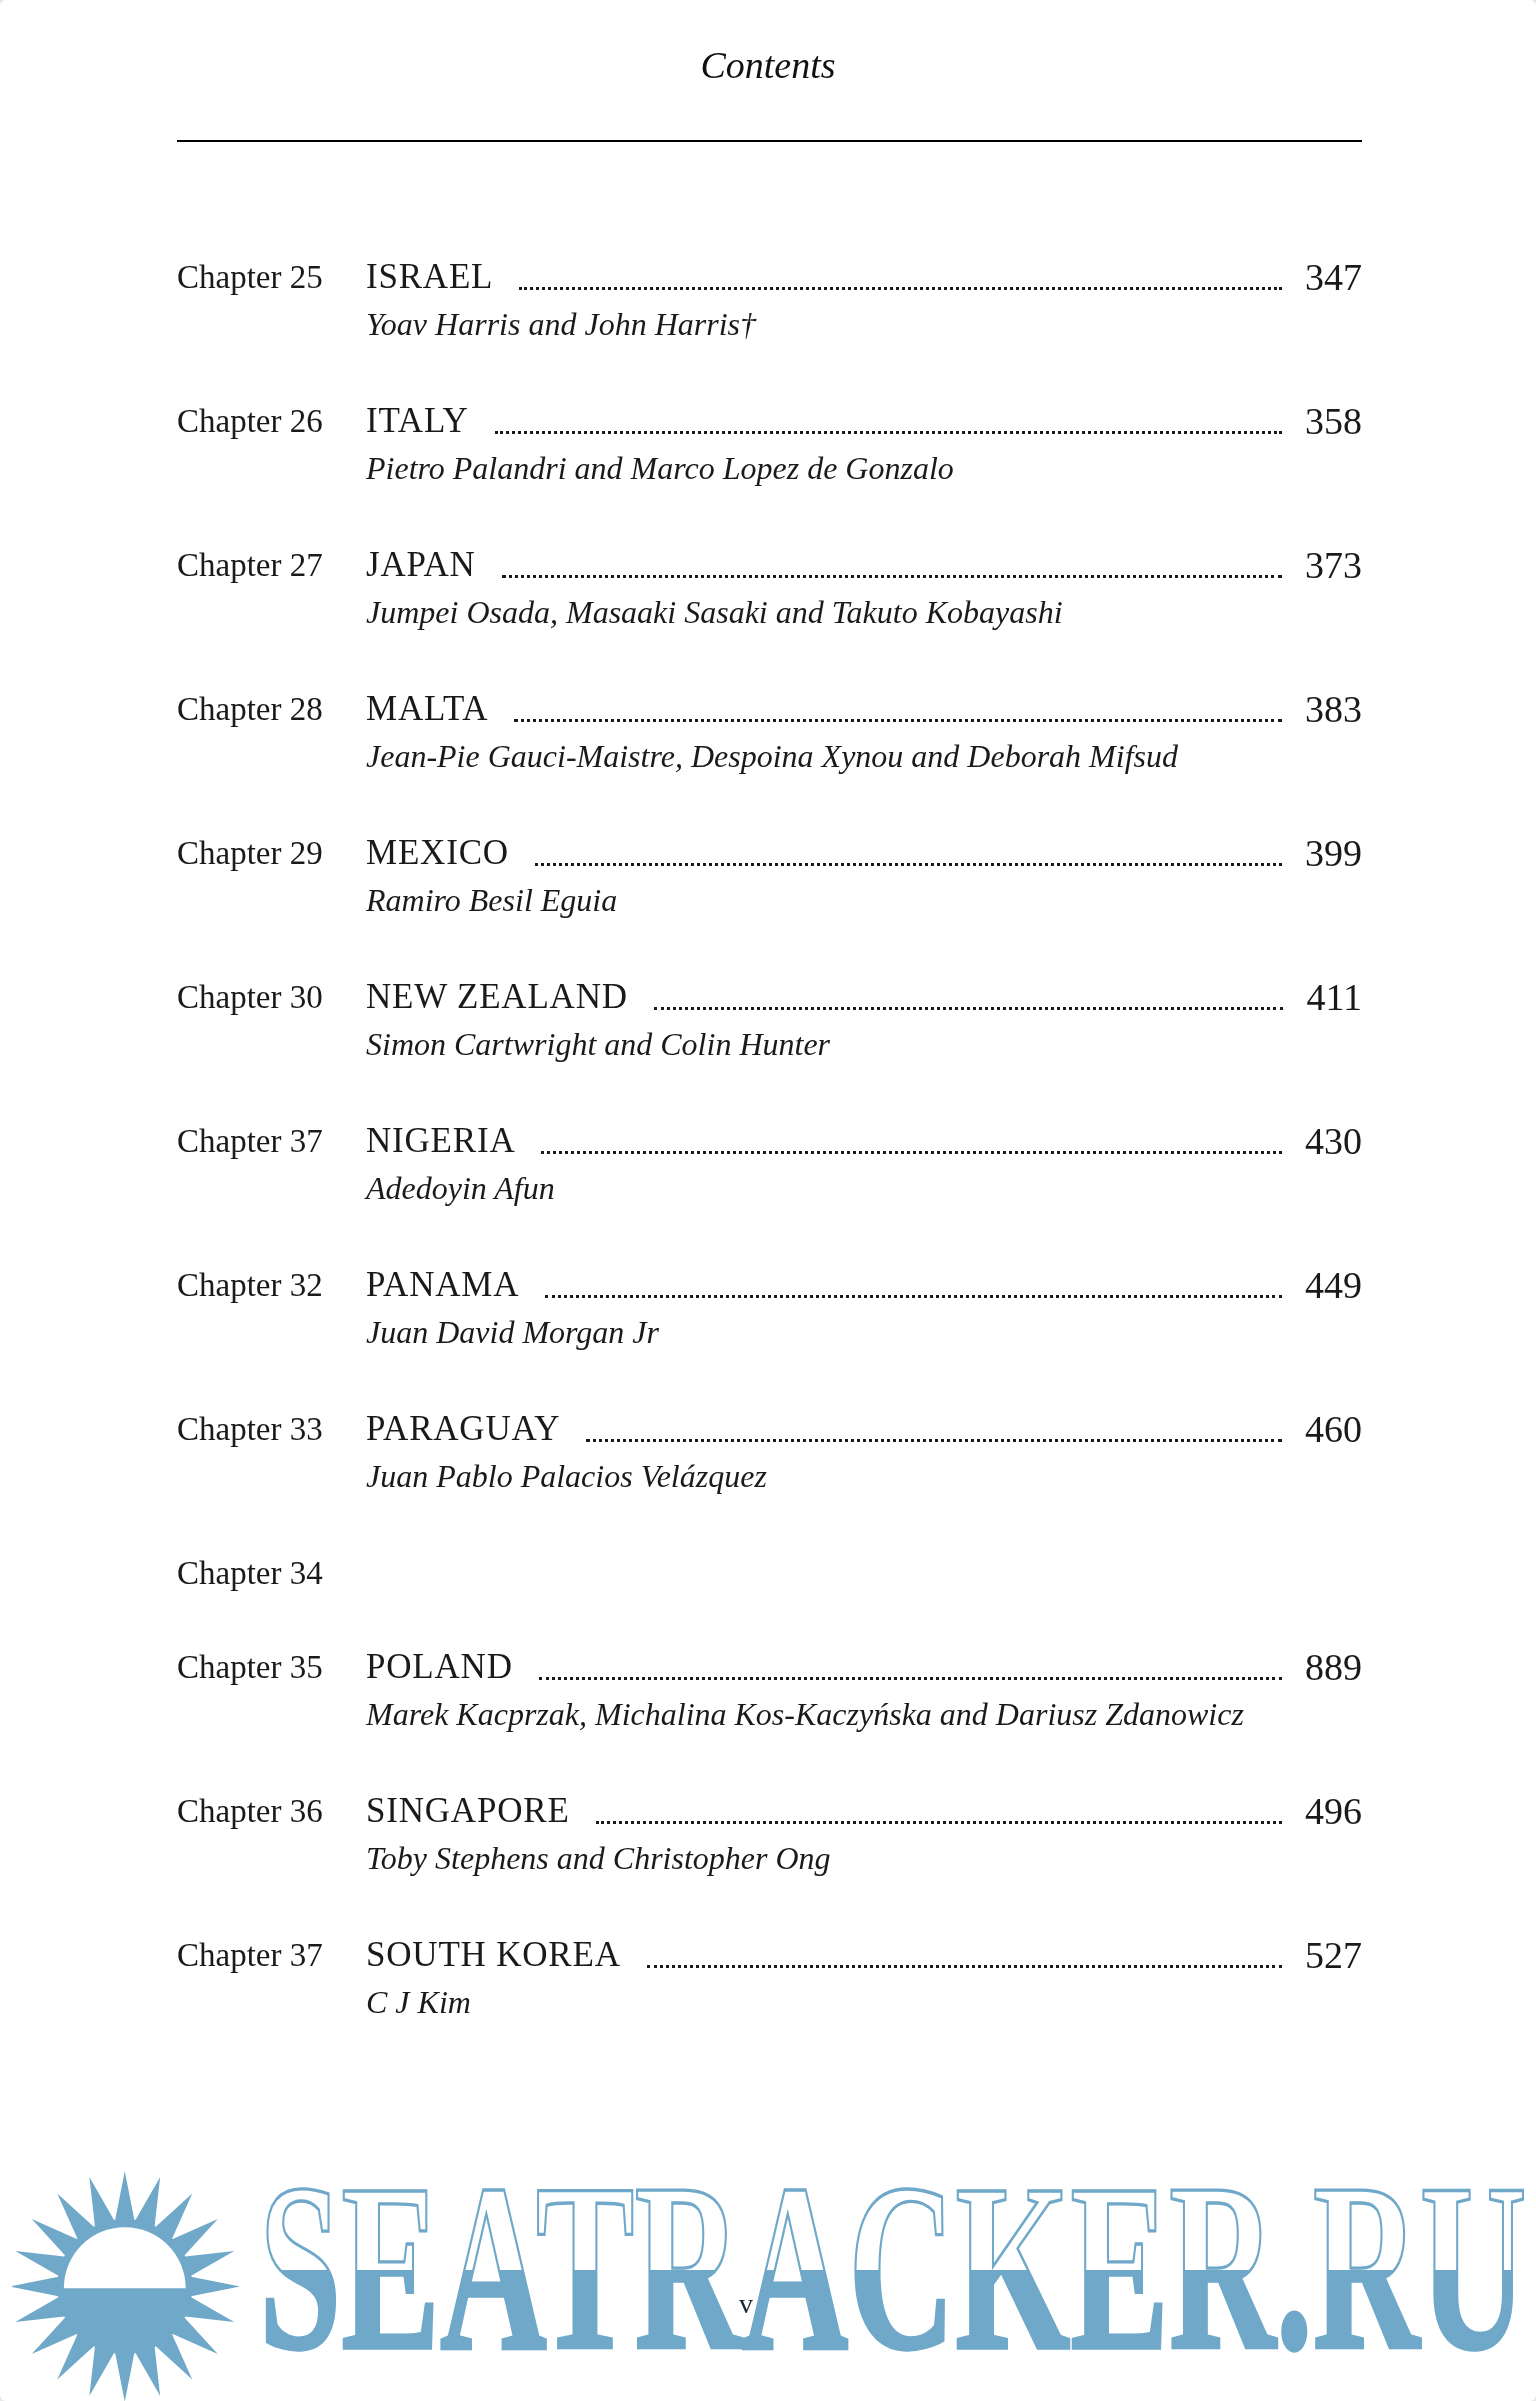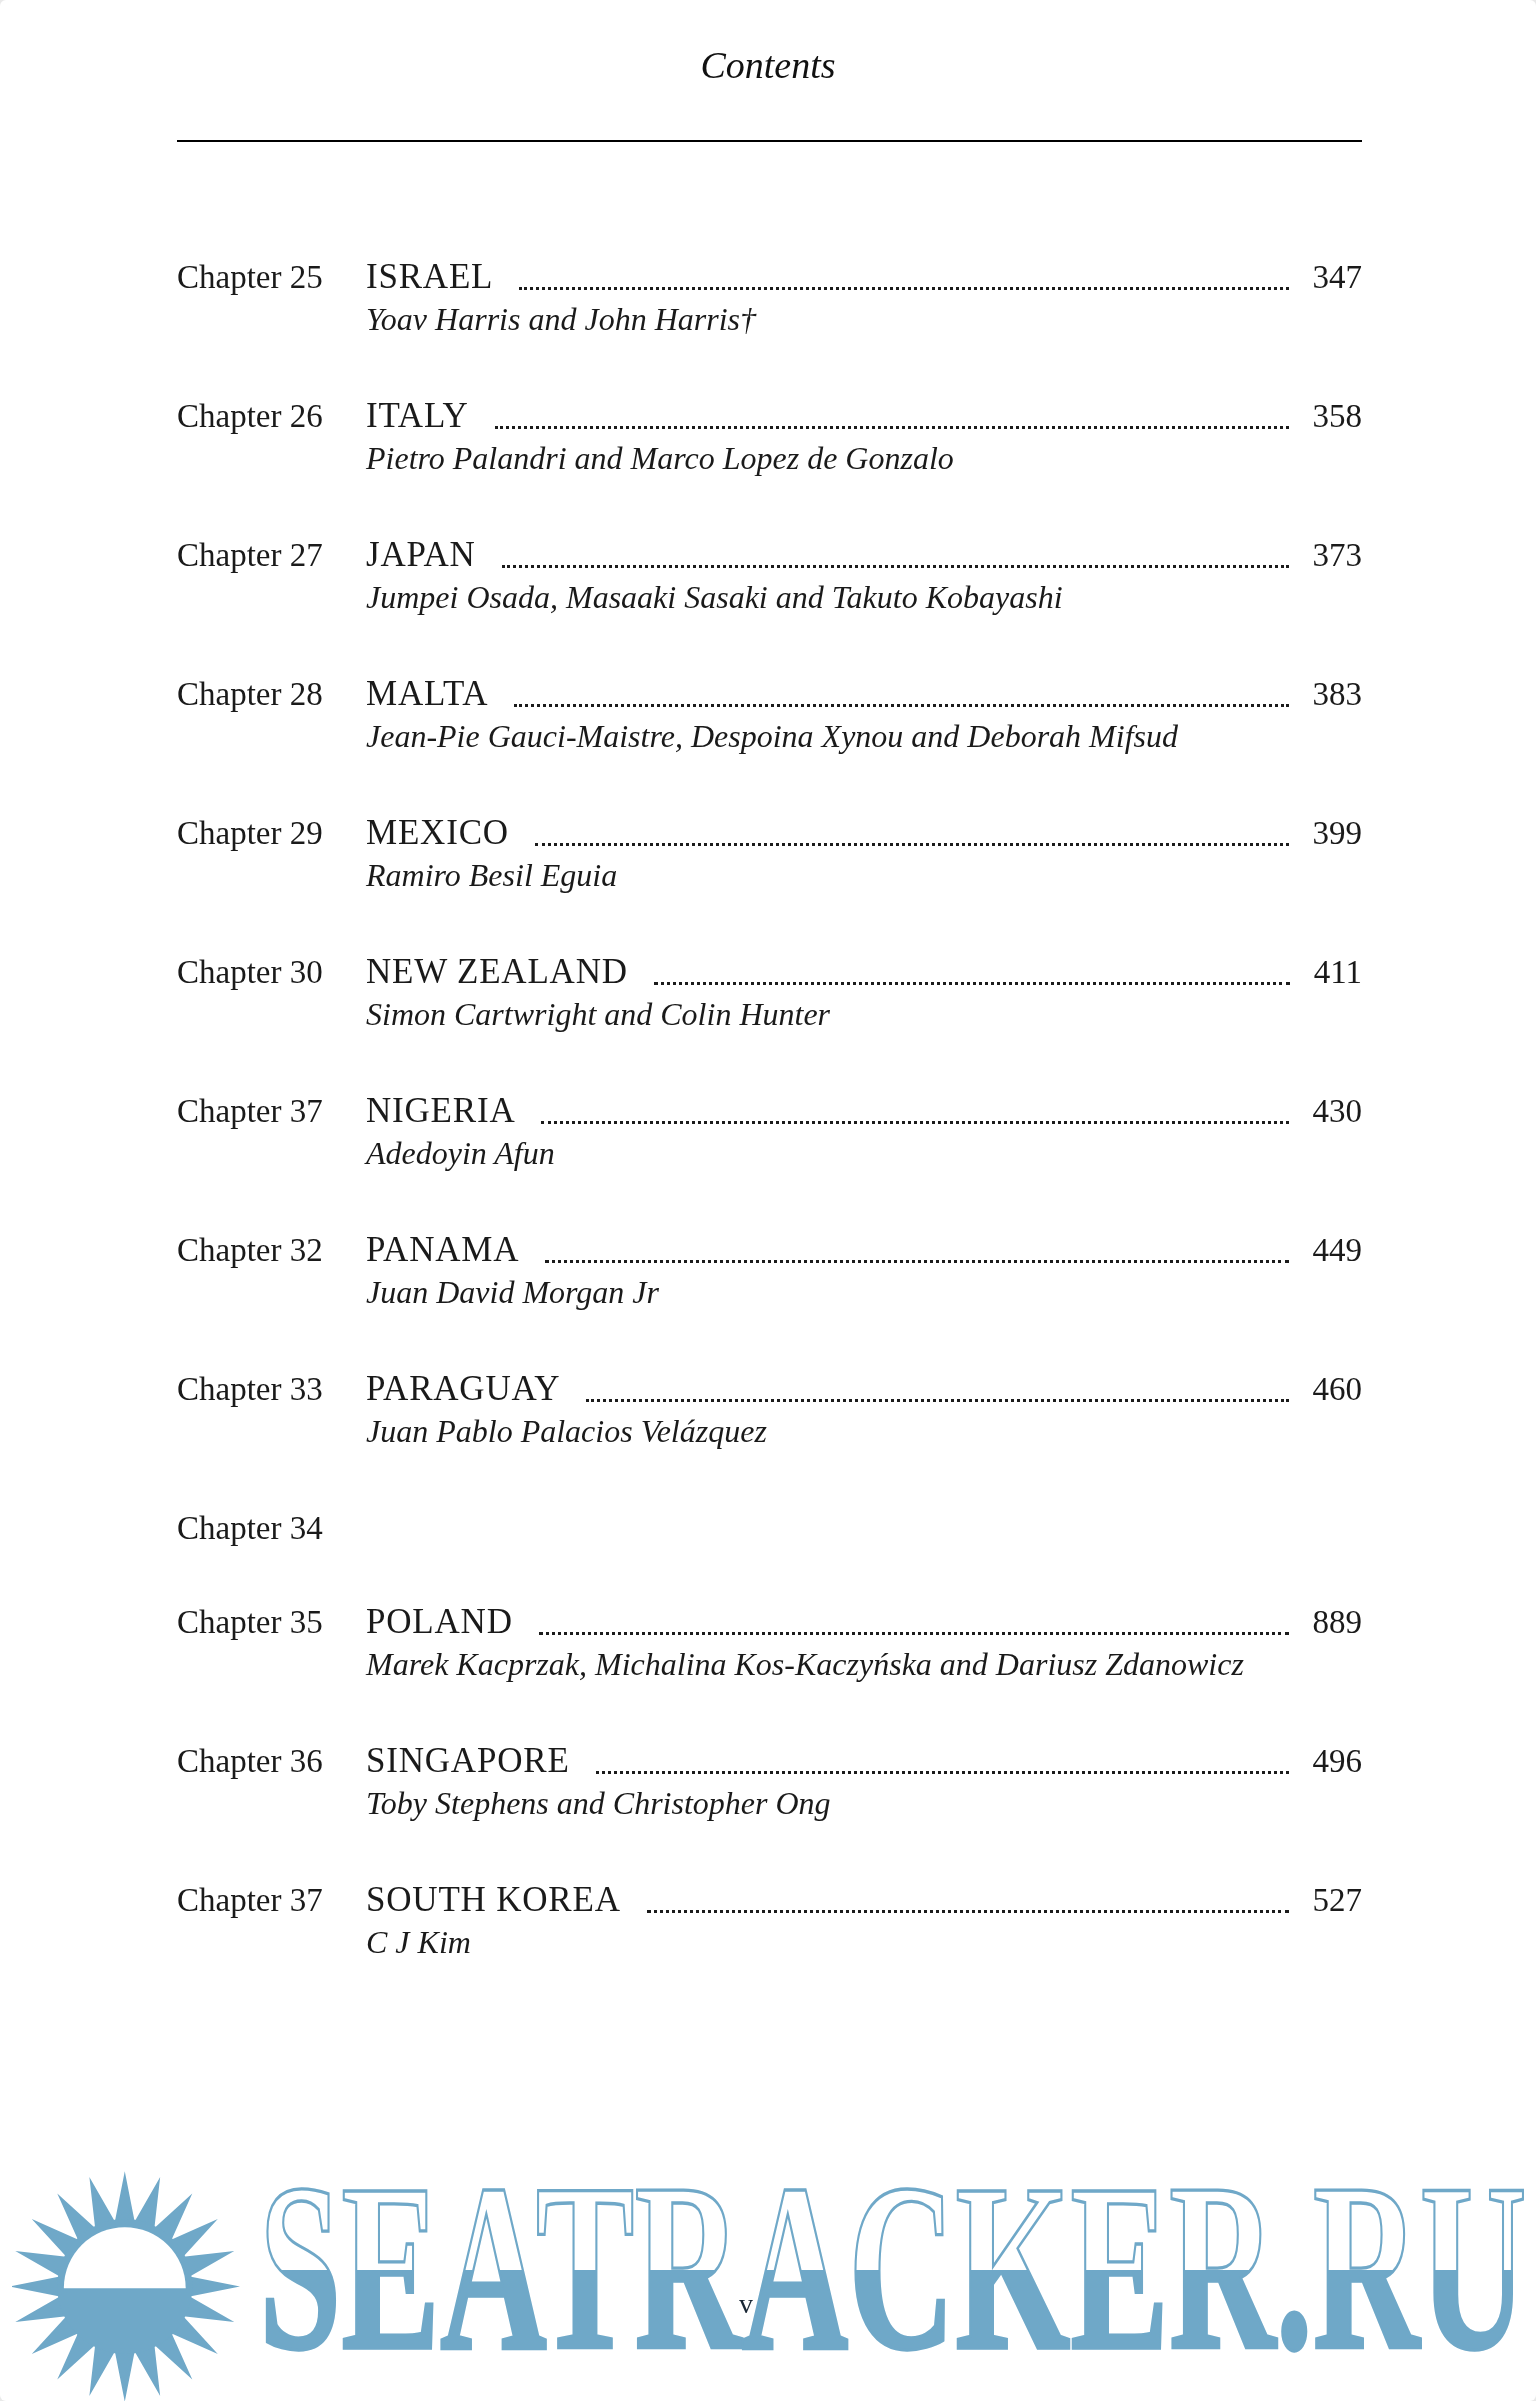--- a/index.html
+++ b/index.html
@@ -48,25 +48,26 @@
     gap:21px;
   }
   .title-row .chapter-title { white-space:nowrap; }
   .leader {
     flex:1 1 auto;
     align-self:flex-end;
     border-bottom:3.3px dotted #1b1b1b;
     margin:0 2.5px 6.6px 5px;
     min-width:33px;
   }
-  .page-num { font-size:33px; letter-spacing:0; white-space:nowrap; }
+  .page-num { font-size:38px; letter-spacing:0; white-space:nowrap; }
   .entry-authors {
     font-style:italic;
     font-size:32px;
     line-height:45px;
+    margin-top:5px;
     white-space:pre-line;
   }
 
   
   .watermark {
     position:absolute;
     left:12px; top:2171px;
     width:1536px; height:231px;
     pointer-events:none;
   }

